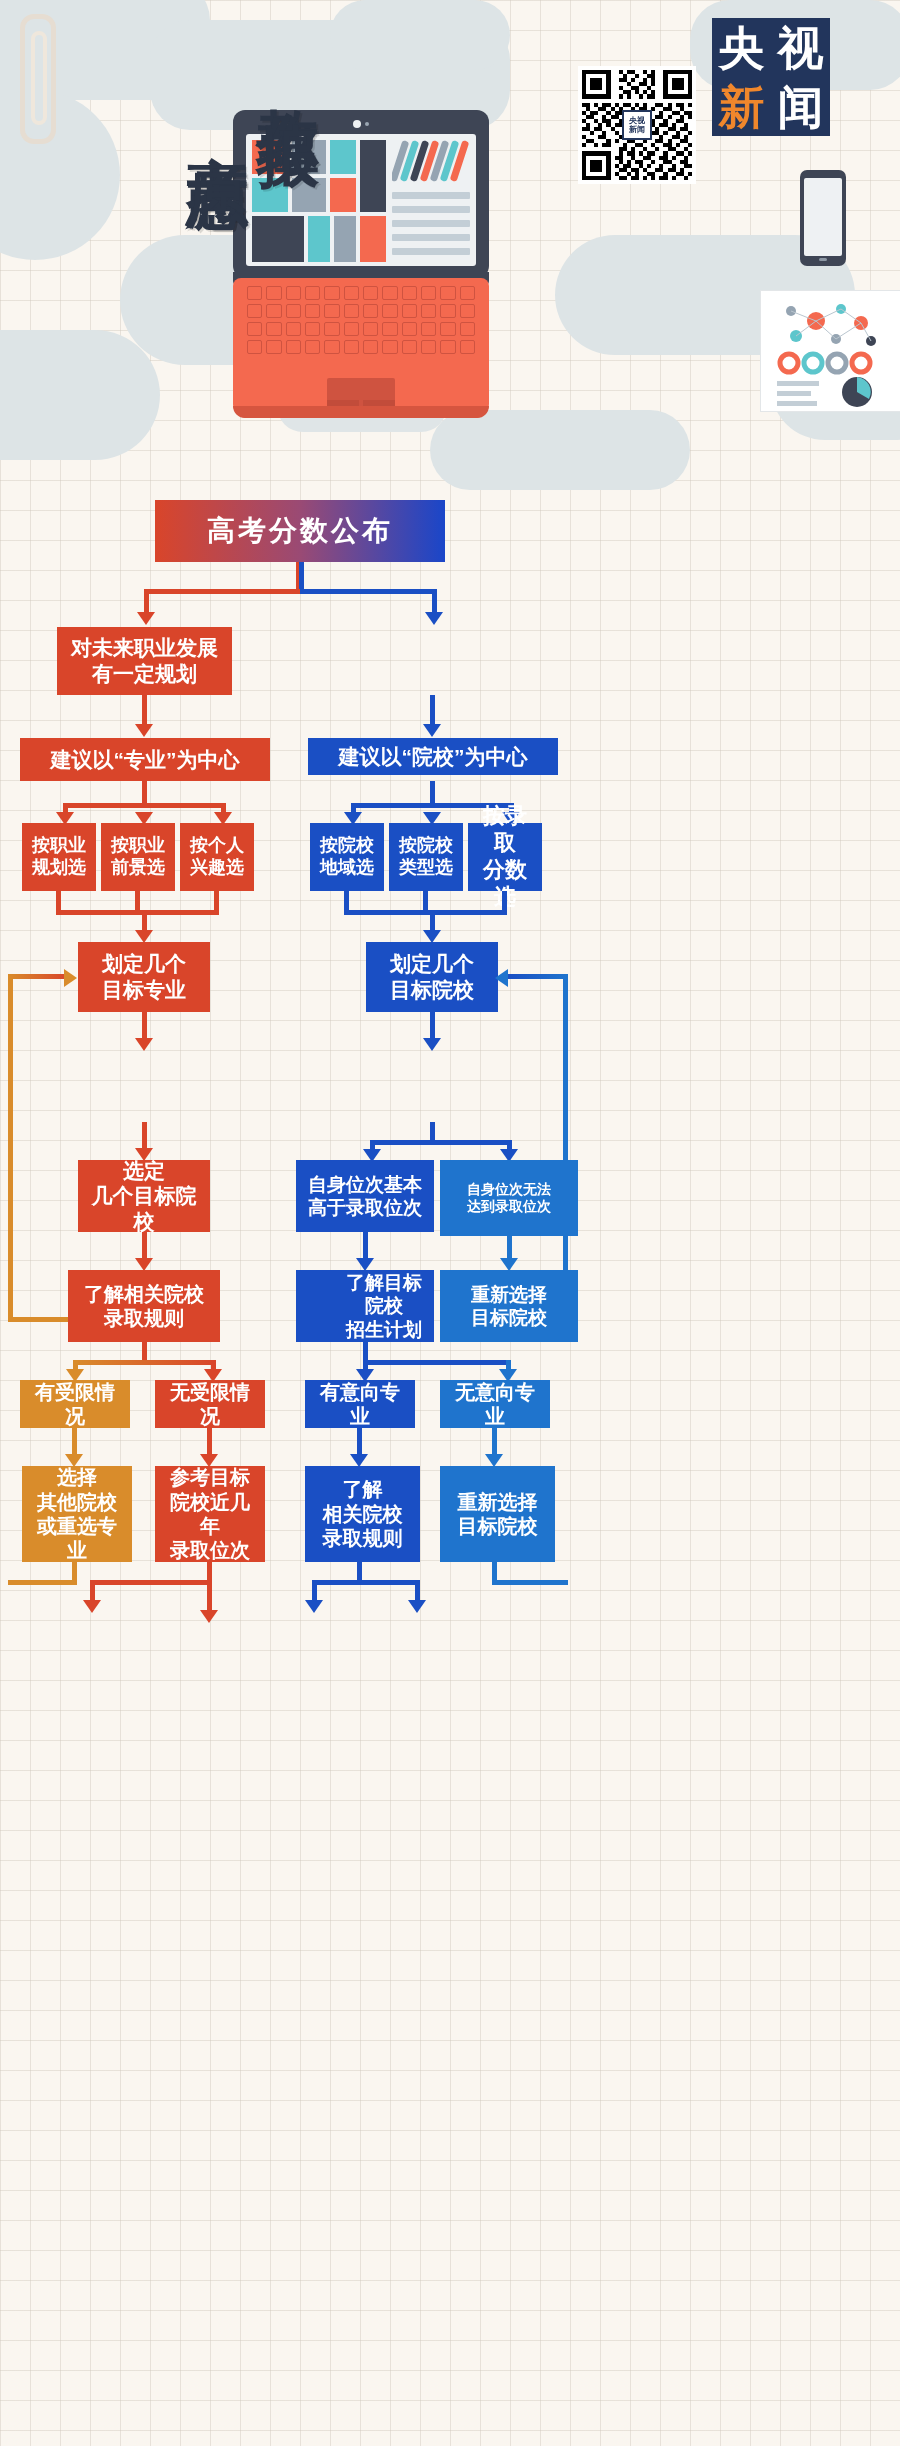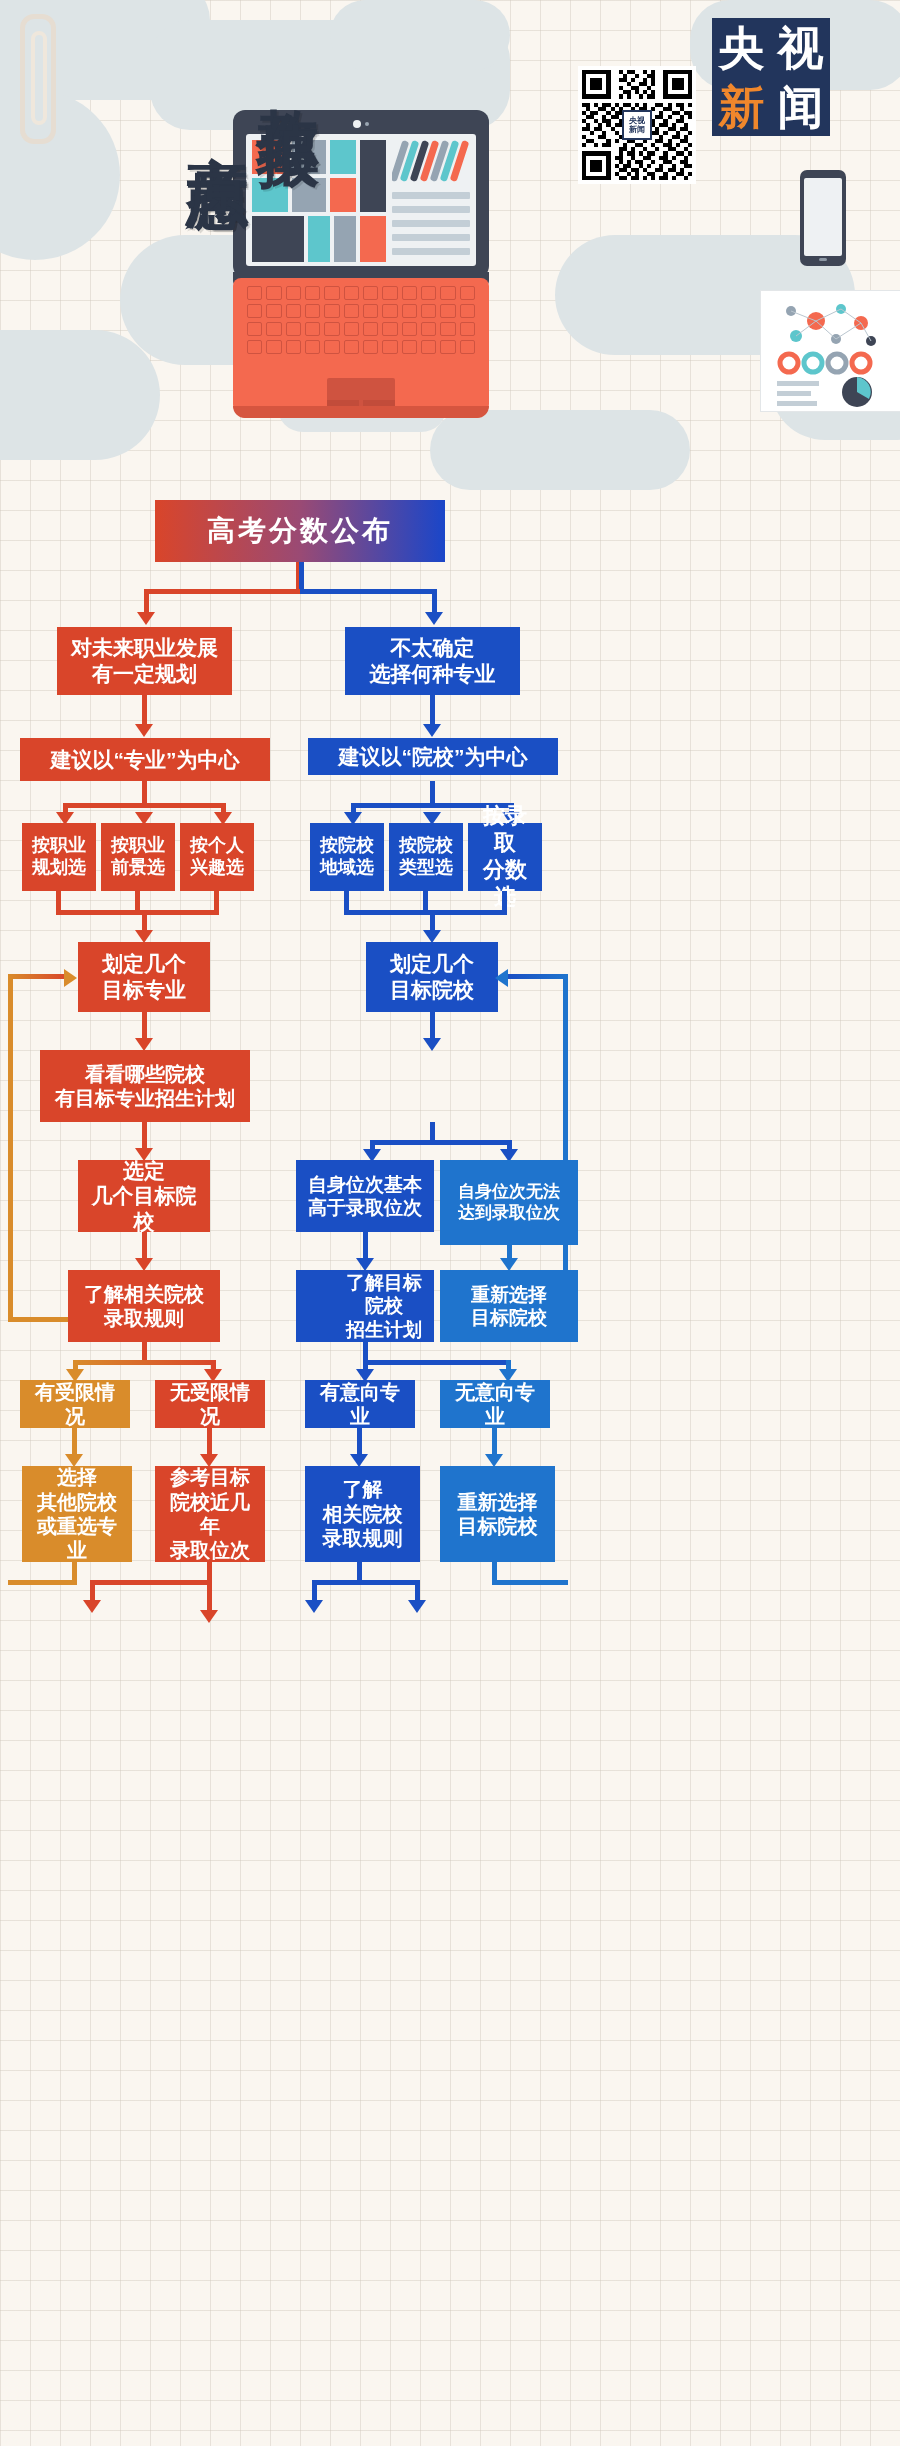--- a/index.html
+++ b/index.html
@@ -502,22 +502,20 @@
     <div class="ln b" style="left:299px;top:562px;width:5px;height:30px;"></div>
     <div class="ln r" style="left:144px;top:589px;width:156px;height:5px;"></div>
     <div class="ln b" style="left:300px;top:589px;width:137px;height:5px;"></div>
     <div class="ln r" style="left:144px;top:589px;width:5px;height:25px;"></div>
     <div class="ln b" style="left:432px;top:589px;width:5px;height:25px;"></div>
     <div class="arw d cr" style="left:137px;top:612px;"></div>
     <div class="arw d cb" style="left:425px;top:612px;"></div>
 
     <div class="box red" style="left:57px;top:627px;width:175px;height:68px;font-size:21px;">对未来职业发展
 有一定规划</div>
-    <div class="box blue" style="left:345px;top:627px;width:175px;height:68px;font-size:21px;">不太确定
-选择何种专业</div>
     <div class="ln r" style="left:142px;top:695px;width:5px;height:32px;"></div>
     <div class="ln b" style="left:430px;top:695px;width:5px;height:32px;"></div>
     <div class="arw d cr" style="left:135px;top:724px;"></div>
     <div class="arw d cb" style="left:423px;top:724px;"></div>
 
     <div class="box red" style="left:20px;top:738px;width:250px;height:43px;font-size:21px;">建议以“专业”为中心</div>
     <div class="box blue" style="left:308px;top:738px;width:250px;height:37px;font-size:21px;">建议以“院校”为中心</div>
 
     <div class="ln r" style="left:142px;top:781px;width:5px;height:24px;"></div>
     <div class="ln r" style="left:63px;top:803px;width:163px;height:5px;"></div>
@@ -575,38 +573,36 @@
     <div class="ln lb" style="left:563px;top:974px;width:5px;height:348px;"></div>
     <div class="ln bg" style="left:508px;top:974px;width:60px;height:5px;"></div>
     <div class="arw lt clb" style="left:495px;top:969px;"></div>
     <div class="ln lb" style="left:508px;top:1317px;width:60px;height:5px;"></div>
 
     <div class="ln r" style="left:142px;top:1012px;width:5px;height:30px;"></div>
     <div class="arw d cr" style="left:135px;top:1038px;"></div>
     <div class="ln b" style="left:430px;top:1012px;width:5px;height:30px;"></div>
     <div class="arw d cb" style="left:423px;top:1038px;"></div>
 
-    <div class="box red" style="left:40px;top:1050px;width:210px;height:72px;font-size:20px;">看看哪些院校
-有目标专业招生计划</div>
 
     <div class="ln r" style="left:142px;top:1122px;width:5px;height:30px;"></div>
     <div class="arw d cr" style="left:135px;top:1148px;"></div>
 
     <div class="ln b" style="left:430px;top:1122px;width:5px;height:22px;"></div>
     <div class="ln b" style="left:370px;top:1140px;width:142px;height:5px;"></div>
     <div class="ln b" style="left:370px;top:1140px;width:5px;height:12px;"></div>
     <div class="ln b" style="left:507px;top:1140px;width:5px;height:12px;"></div>
     <div class="arw d cb" style="left:363px;top:1149px;"></div>
     <div class="arw d cb" style="left:500px;top:1149px;"></div>
 
     <div class="box blue" style="left:296px;top:1160px;width:138px;height:72px;font-size:19px;">自身位次基本
 高于录取位次</div>
     <div class="box red" style="left:78px;top:1160px;width:132px;height:72px;font-size:21px;">选定
 几个目标院校</div>
-    <div class="box lblue" style="left:440px;top:1160px;width:138px;height:85px;font-size:17px;">自身位次无法
+    <div class="box lblue" style="left:440px;top:1160px;width:138px;height:76px;font-size:14px;">自身位次无法
 达到录取位次</div>
 
     <div class="ln r" style="left:142px;top:1232px;width:5px;height:30px;"></div>
     <div class="arw d cr" style="left:135px;top:1258px;"></div>
     <div class="ln b" style="left:363px;top:1232px;width:5px;height:30px;"></div>
     <div class="arw d cb" style="left:356px;top:1258px;"></div>
     <div class="ln lb" style="left:507px;top:1232px;width:5px;height:30px;"></div>
     <div class="arw d clb" style="left:500px;top:1258px;"></div>
 
     <div class="box red" style="left:68px;top:1270px;width:152px;height:72px;font-size:20px;">了解相关院校

